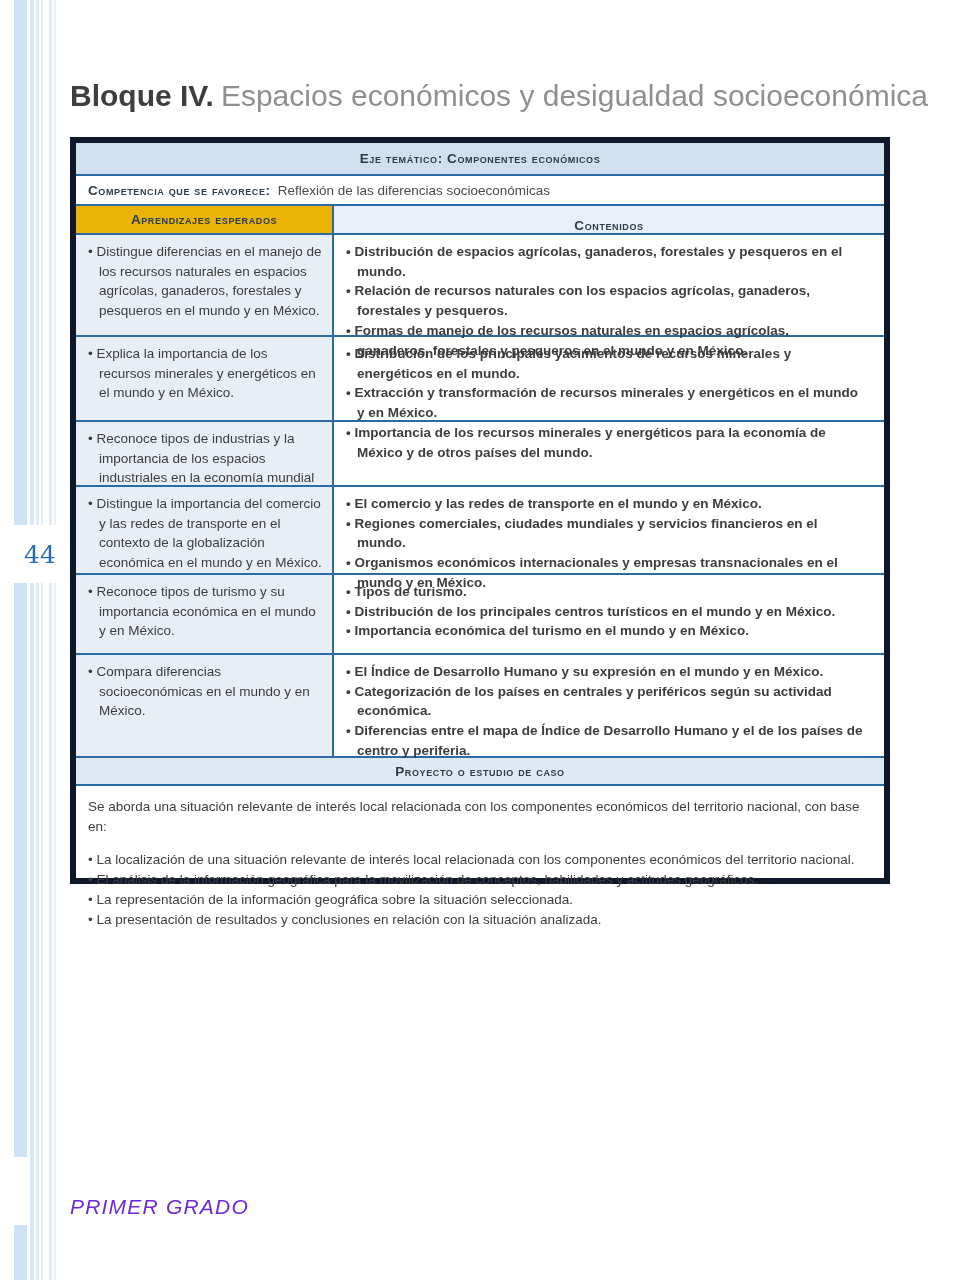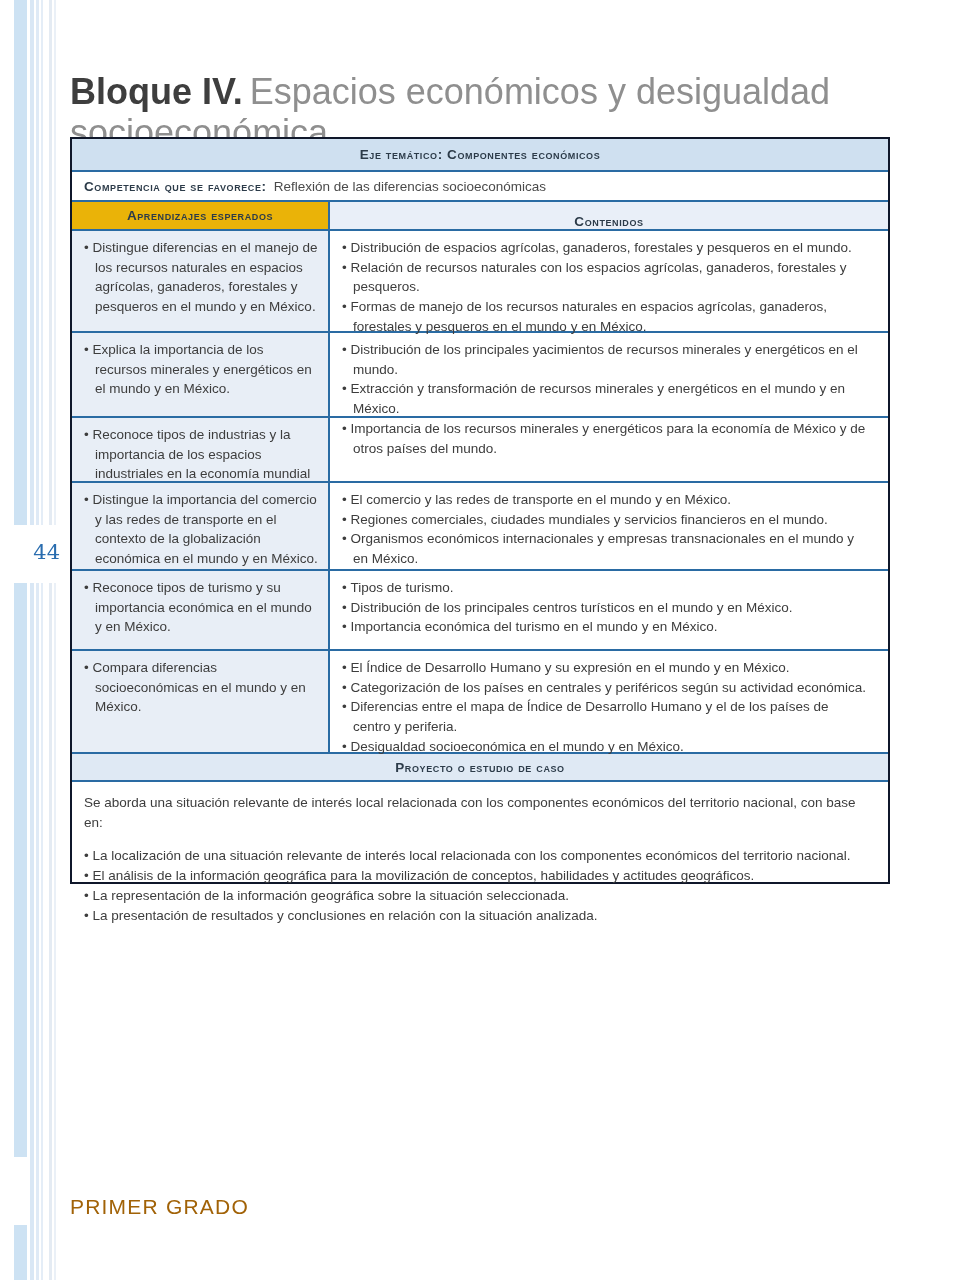--- a/index.html
+++ b/index.html
@@ -13,59 +13,59 @@
   .s1{left:14px;width:13px;background:#cde2f3;}
   .s2{left:30px;width:4px;background:#d9e7f5;}
   .s3{left:36px;width:3px;background:#dfeaf6;}
   .s4{left:41px;width:2px;background:#e4edf7;}
   .s5{left:49px;width:3px;background:#e4ebf3;}
   .s6{left:54px;width:2px;background:#eaf0f7;}
   .stripe-gap{position:absolute;background:#ffffff;}
   .gapA{left:10px;width:50px;top:525px;height:58px;}
   .gapB{left:10px;width:19px;top:1157px;height:68px;}
   .page-number{
-    position:absolute;left:20px;top:540px;width:40px;text-align:right;
-    font-family:"DejaVu Serif", serif;font-size:21px;color:#2a6daf;
+    position:absolute;left:20px;top:540px;width:40px;text-align:center;
+    font-family:"DejaVu Serif", serif;font-size:25px;color:#2a6daf;
   }
   
-  .title{position:absolute;left:70px;top:71px;width:860px;font-size:36px;line-height:1.15;}
+  .title{position:absolute;left:70px;top:79px;width:860px;font-size:30px;line-height:1.15;}
   .title .prefix{font-weight:700;color:#3e3e3e;}
   .title .rest{font-weight:400;color:#8f8f8f;margin-left:7px;}
   
   #doc-table{
     position:absolute;left:70px;top:137px;width:820px;height:747px;
-    border:2px solid #0f172a;background:#ffffff;box-sizing:border-box;
+    border:6px solid #0f172a;background:#ffffff;box-sizing:border-box;
     display:flex;flex-direction:column;font-size:13.5px;color:#3d3d3d;
   }
   .tr{display:flex;border-bottom:2px solid #2a6ba3;box-sizing:border-box;flex:0 0 auto;}
   .tr.last{border-bottom:none;flex:1 1 auto;}
   .caps{
     font-variant:small-caps;font-weight:700;letter-spacing:.6px;
     color:#2c3b49;font-size:13.5px;
   }
   .row-eje{height:33px;align-items:center;justify-content:center;background:#cfe0f0;}
   .row-comp{height:30px;align-items:center;padding-left:12px;background:#ffffff;}
   .row-comp .value{margin-left:7px;color:#4a4a4a;}
   .row-heads{height:29px;}
   .th-left{width:258px;background:#eab308;display:flex;align-items:center;justify-content:center;border-right:2px solid #2a6ba3;box-sizing:border-box;}
   .th-right{flex:1;background:#e9eff8;display:flex;align-items:flex-end;justify-content:center;}
   .td-left{width:258px;background:#e8eef6;border-right:2px solid #2a6ba3;box-sizing:border-box;padding:7px 10px 0 12px;}
-  .td-right{flex:1;padding:7px 21px 0 12px;box-sizing:border-box;}
+  .td-right{flex:1;padding:7px 21px 0 12px;box-sizing:border-box;font-weight:bold;}
   .h-r1{height:102px;} .h-r2{height:85px;} .h-r3{height:65px;}
   .h-r4{height:88px;} .h-r5{height:80px;} .h-r6{height:103px;}
   .row-proy{height:28px;align-items:center;justify-content:center;background:#dfe9f4;}
   .row-bottom{display:block;padding:11px 16px 0 12px;}
   .li{padding-left:11px;text-indent:-11px;line-height:1.46;}
   .li::before{content:"\2022\00a0";}
   .intro{line-height:1.46;}
   .pb-list{margin-top:14px;}
   
   .footer{
     position:absolute;left:70px;top:1195px;font-size:21px;letter-spacing:1.2px;
-    color:#a16207;font-weight:400;
+    color:#6d28d9;font-weight:400;font-style:italic;
   }
 </style>
 </head>
 <body>
 
 <div>
   <div class="stripe s1"></div>
   <div class="stripe s2"></div>
   <div class="stripe s3"></div>
   <div class="stripe s4"></div>

